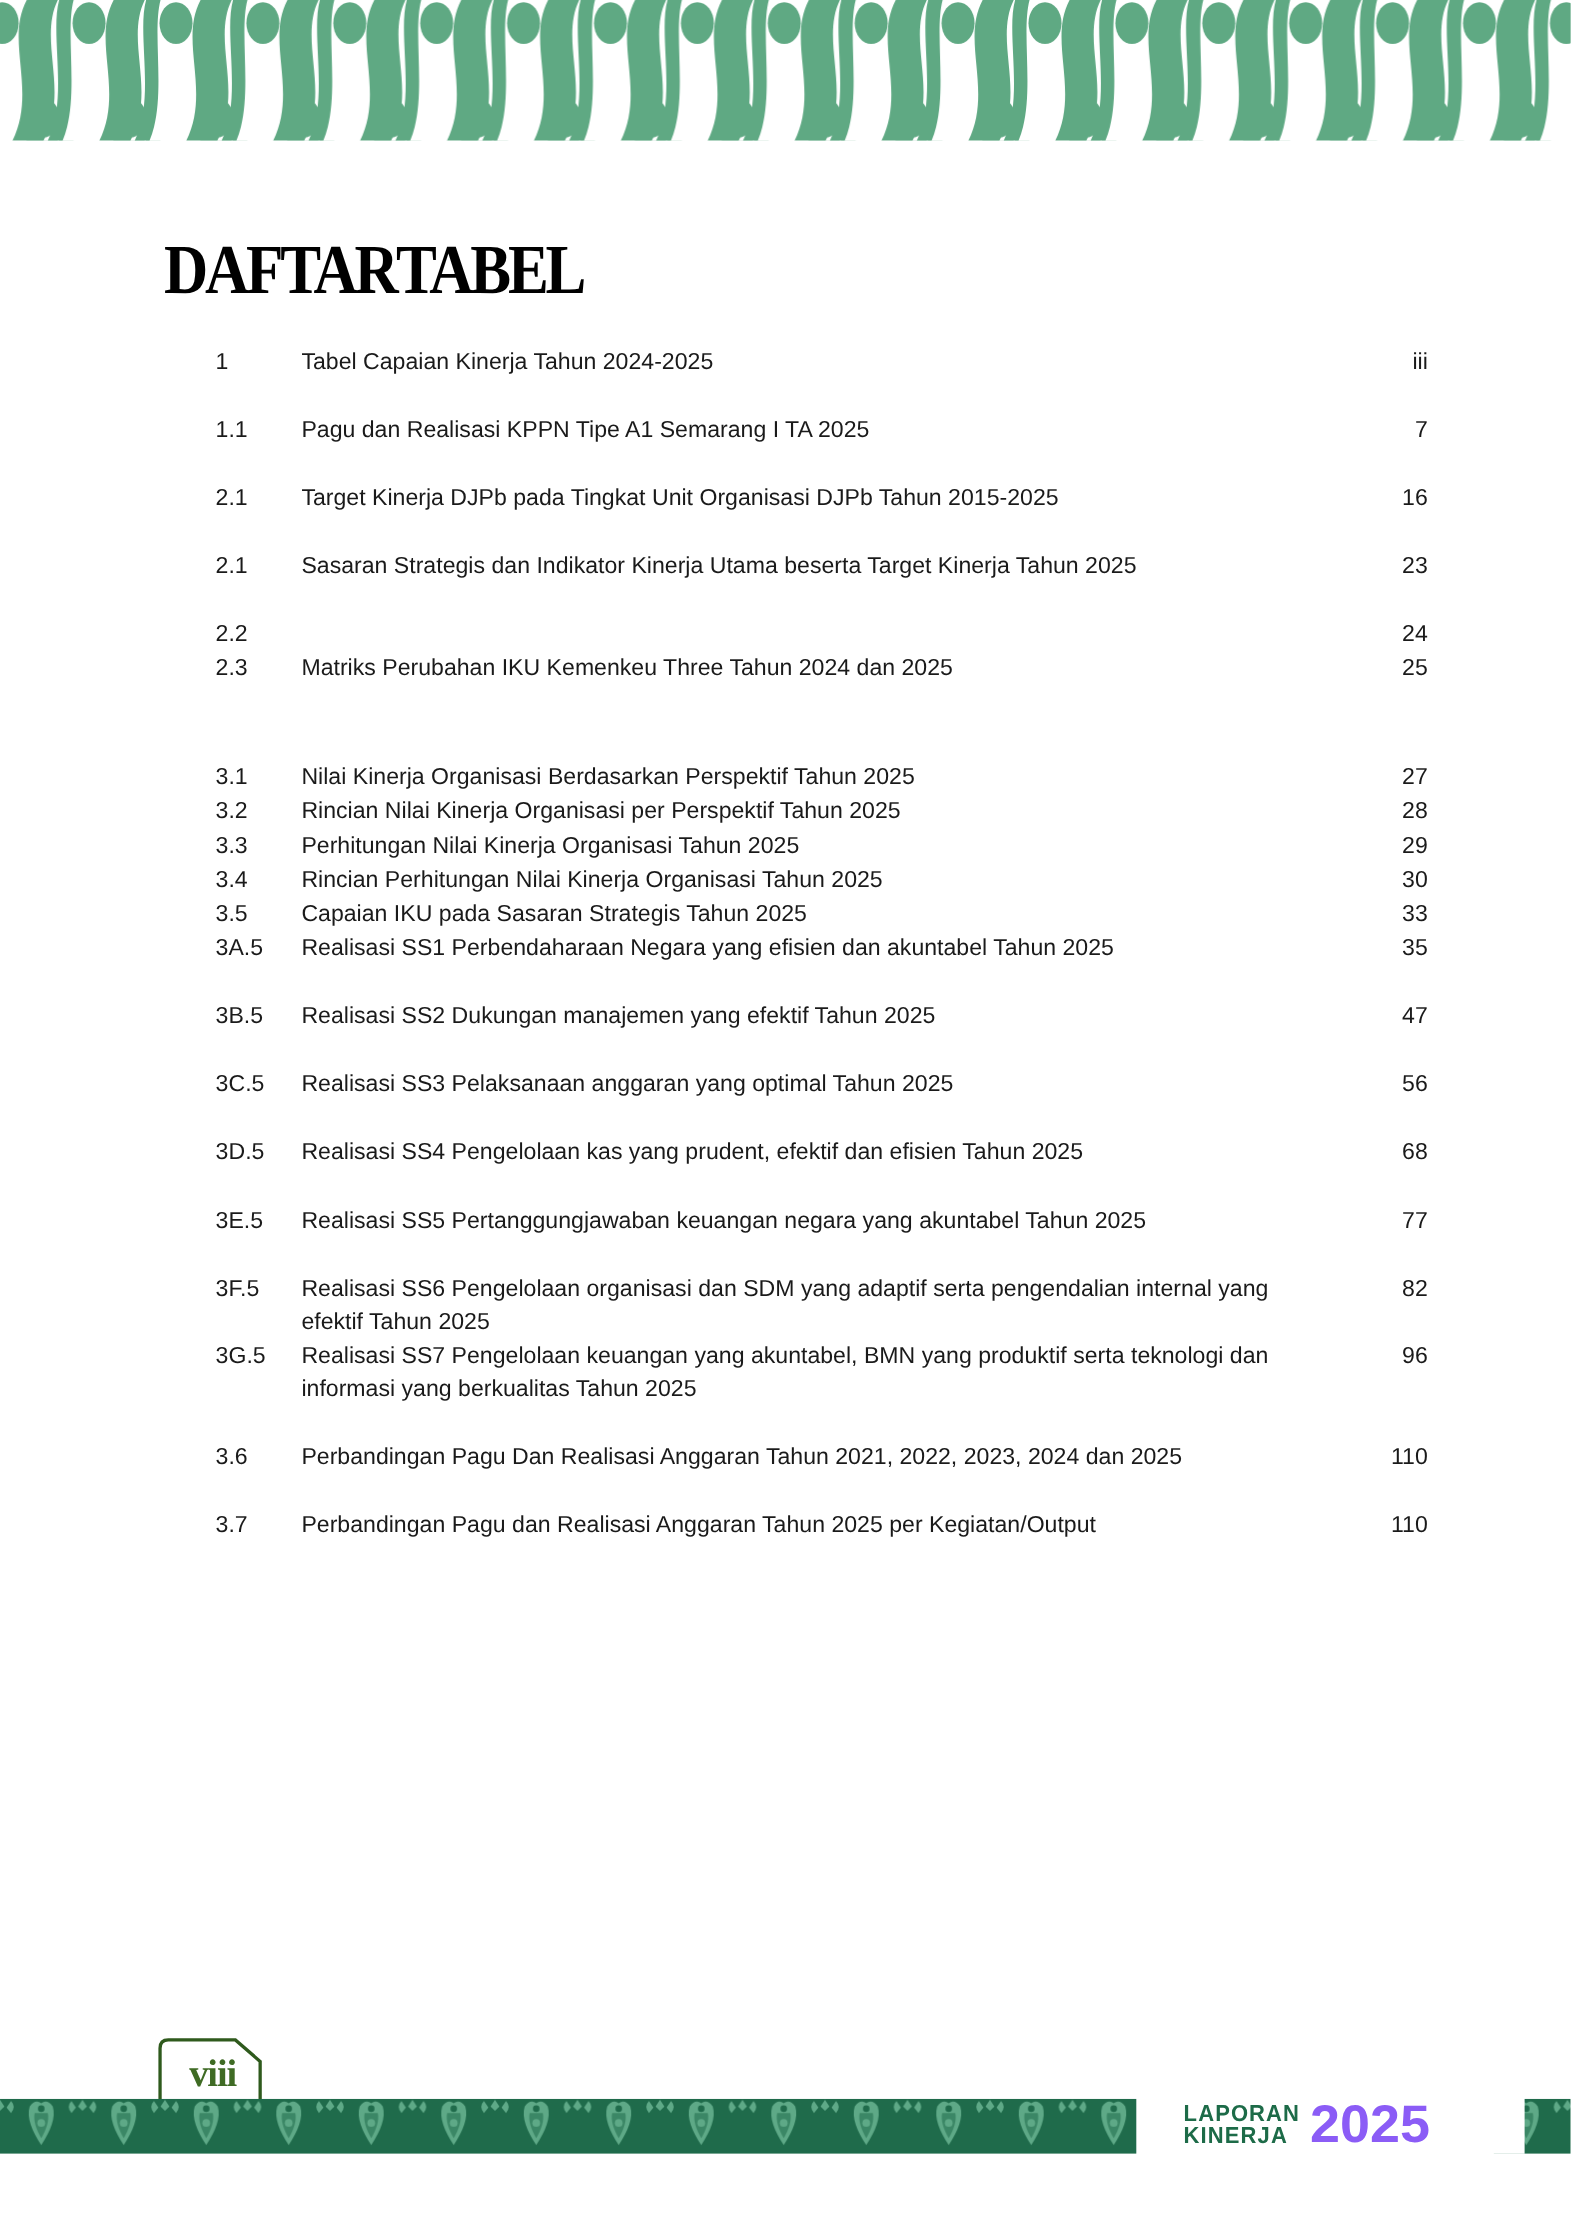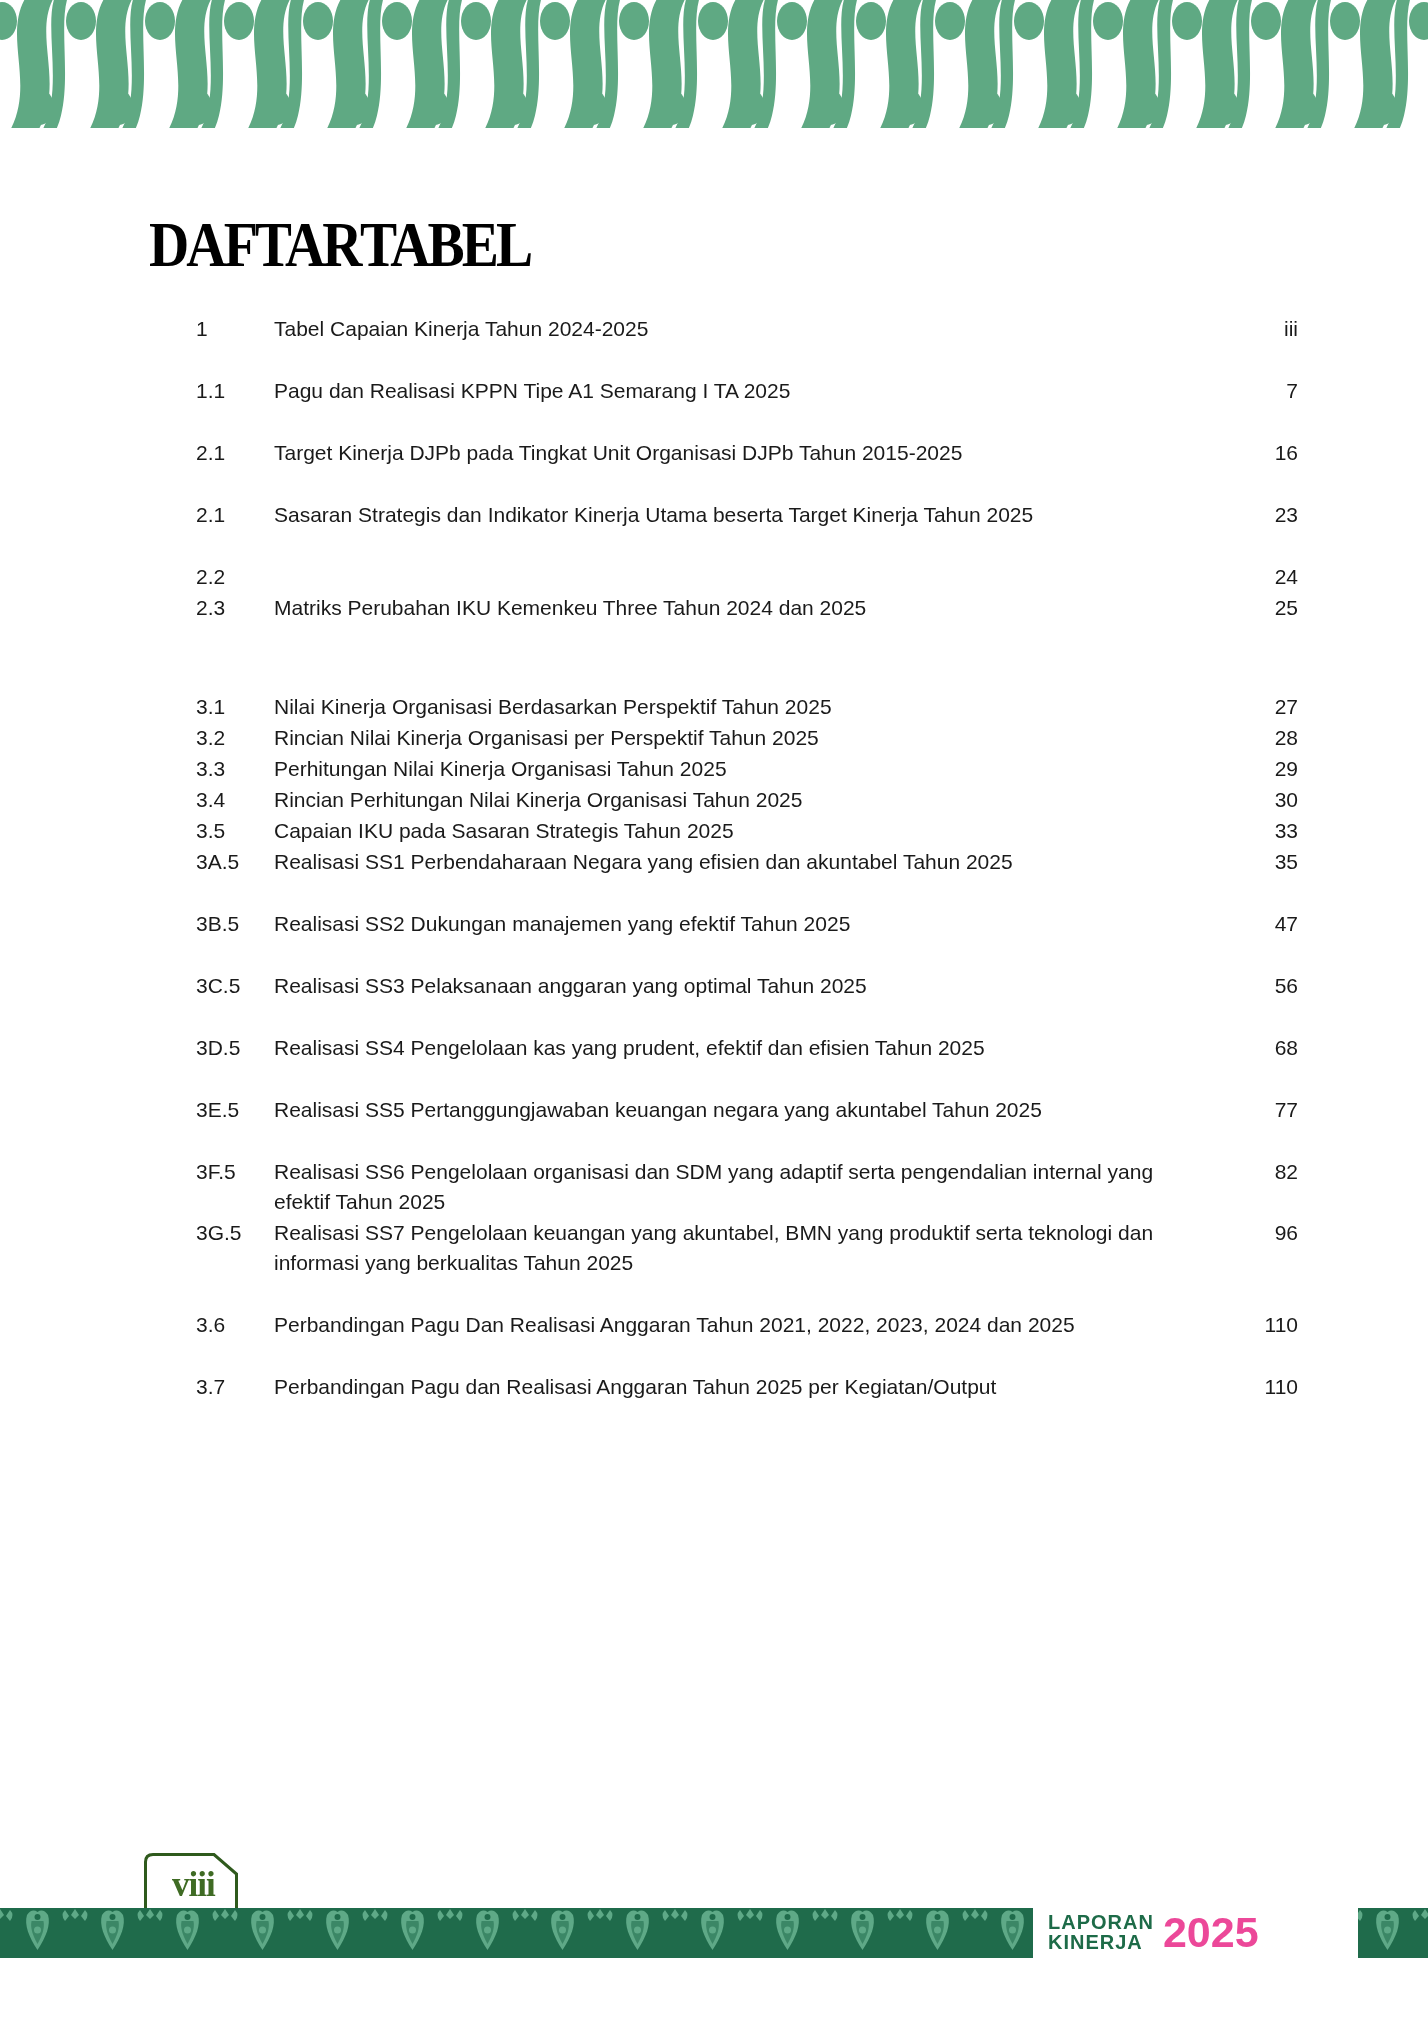--- a/index.html
+++ b/index.html
@@ -39,30 +39,30 @@
   
   .page-badge{position:absolute;left:142px;top:1852px;width:98px;height:62px;}
   .page-badge text{
     font-family:"Liberation Serif",serif;font-weight:bold;font-size:35px;
     fill:#3f6b24;letter-spacing:-1px;
   }
 
   .footer-band{position:absolute;left:0;top:1908px;width:1428px;height:50px;}
 
   .brand{
-    position:absolute;left:1048px;top:1906px;width:310px;height:52px;
+    position:absolute;left:1076px;top:1906px;width:310px;height:52px;
     display:flex;align-items:center;gap:9px;background:#ffffff;
   }
   .brand-words{
     font-weight:bold;color:#1d6b48;font-size:20px;line-height:19px;
     letter-spacing:1px;white-space:nowrap;
     transform:scaleY(1.05);
   }
   .brand-year{
-    font-weight:bold;color:#ec4899;font-size:43px;line-height:49px;
+    font-weight:bold;color:#8b5cf6;font-size:49px;line-height:49px;
     letter-spacing:0px;transform:scaleY(0.98);
   }
 </style>
 </head>
 <body>
 
 <div class="top-border">
   <svg width="1428" height="128" xmlns="http://www.w3.org/2000/svg">
     <defs>
       <pattern id="batikTop" x="-18" y="0" width="79" height="128" patternUnits="userSpaceOnUse">

